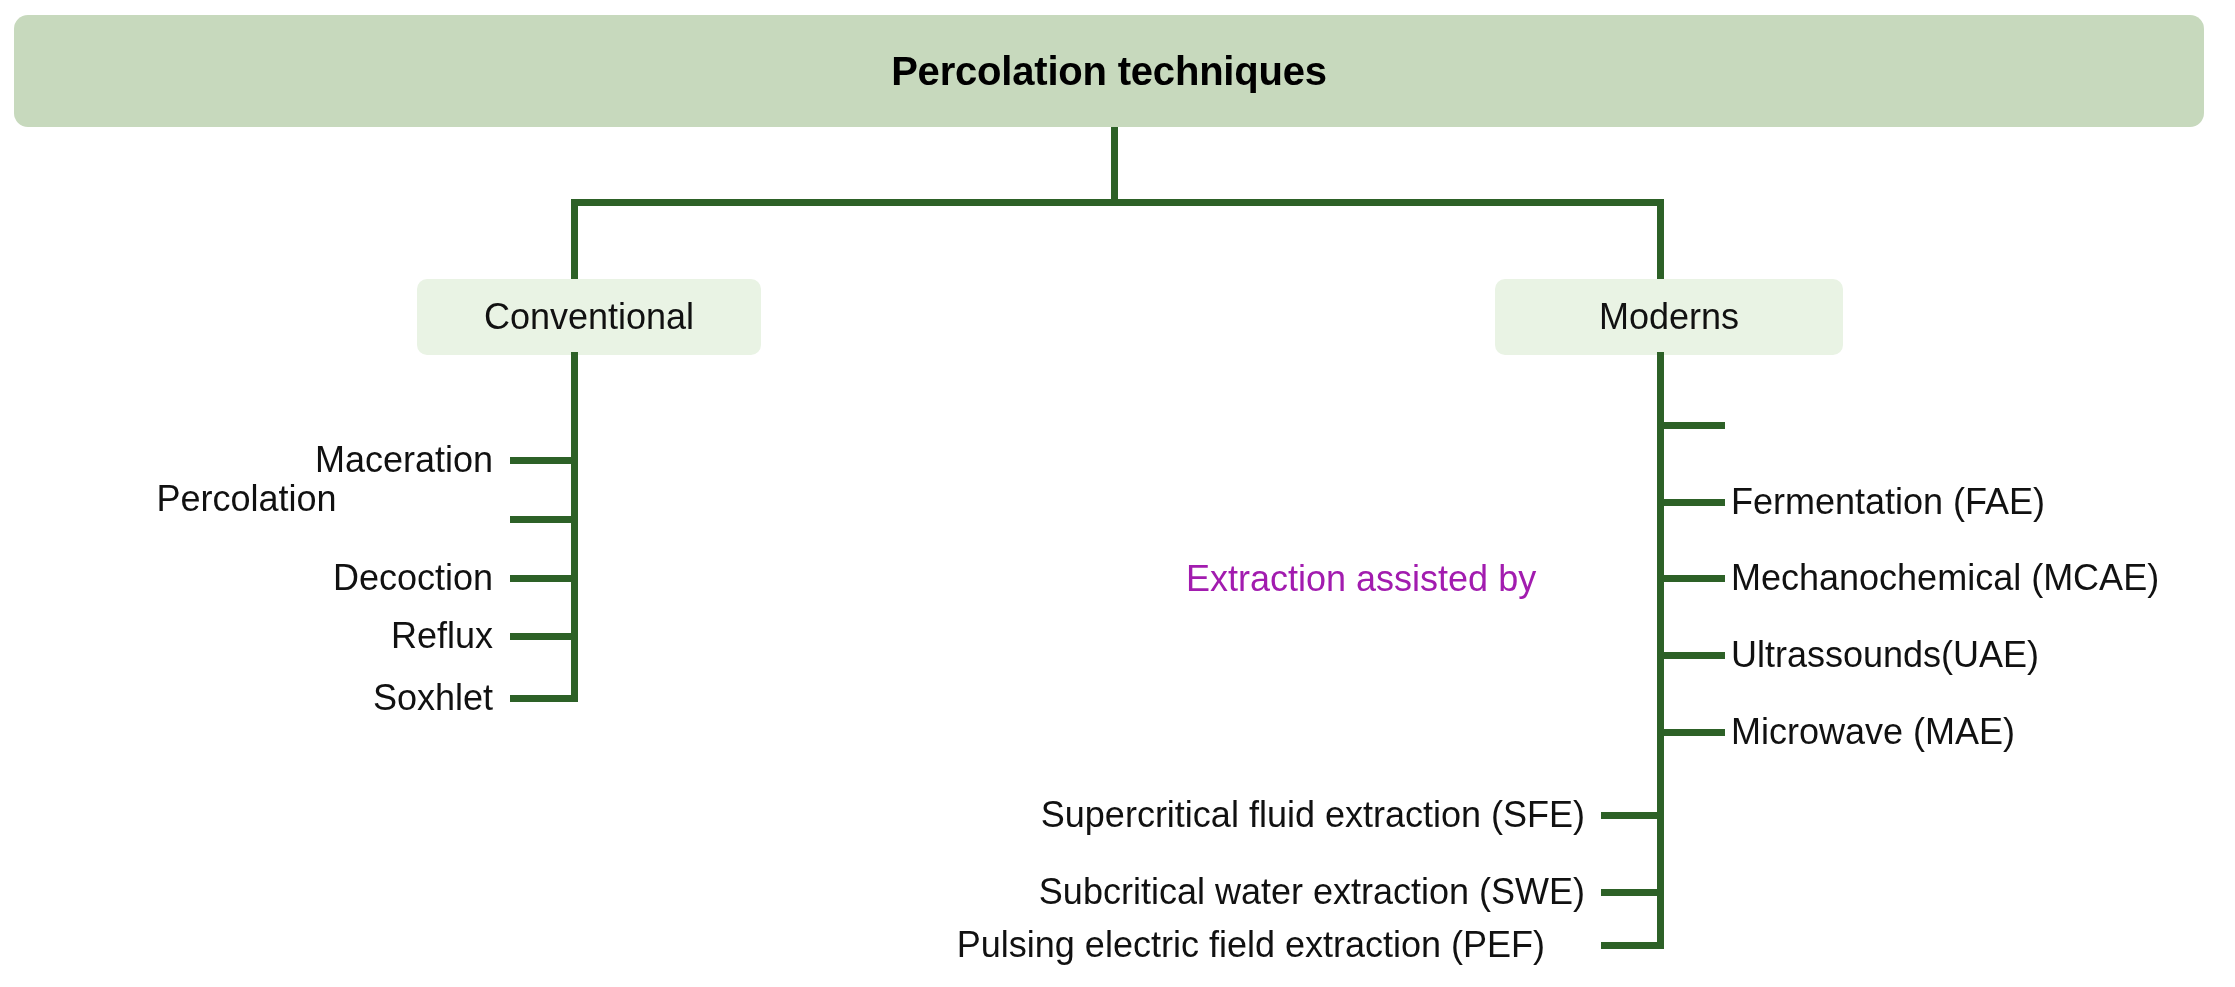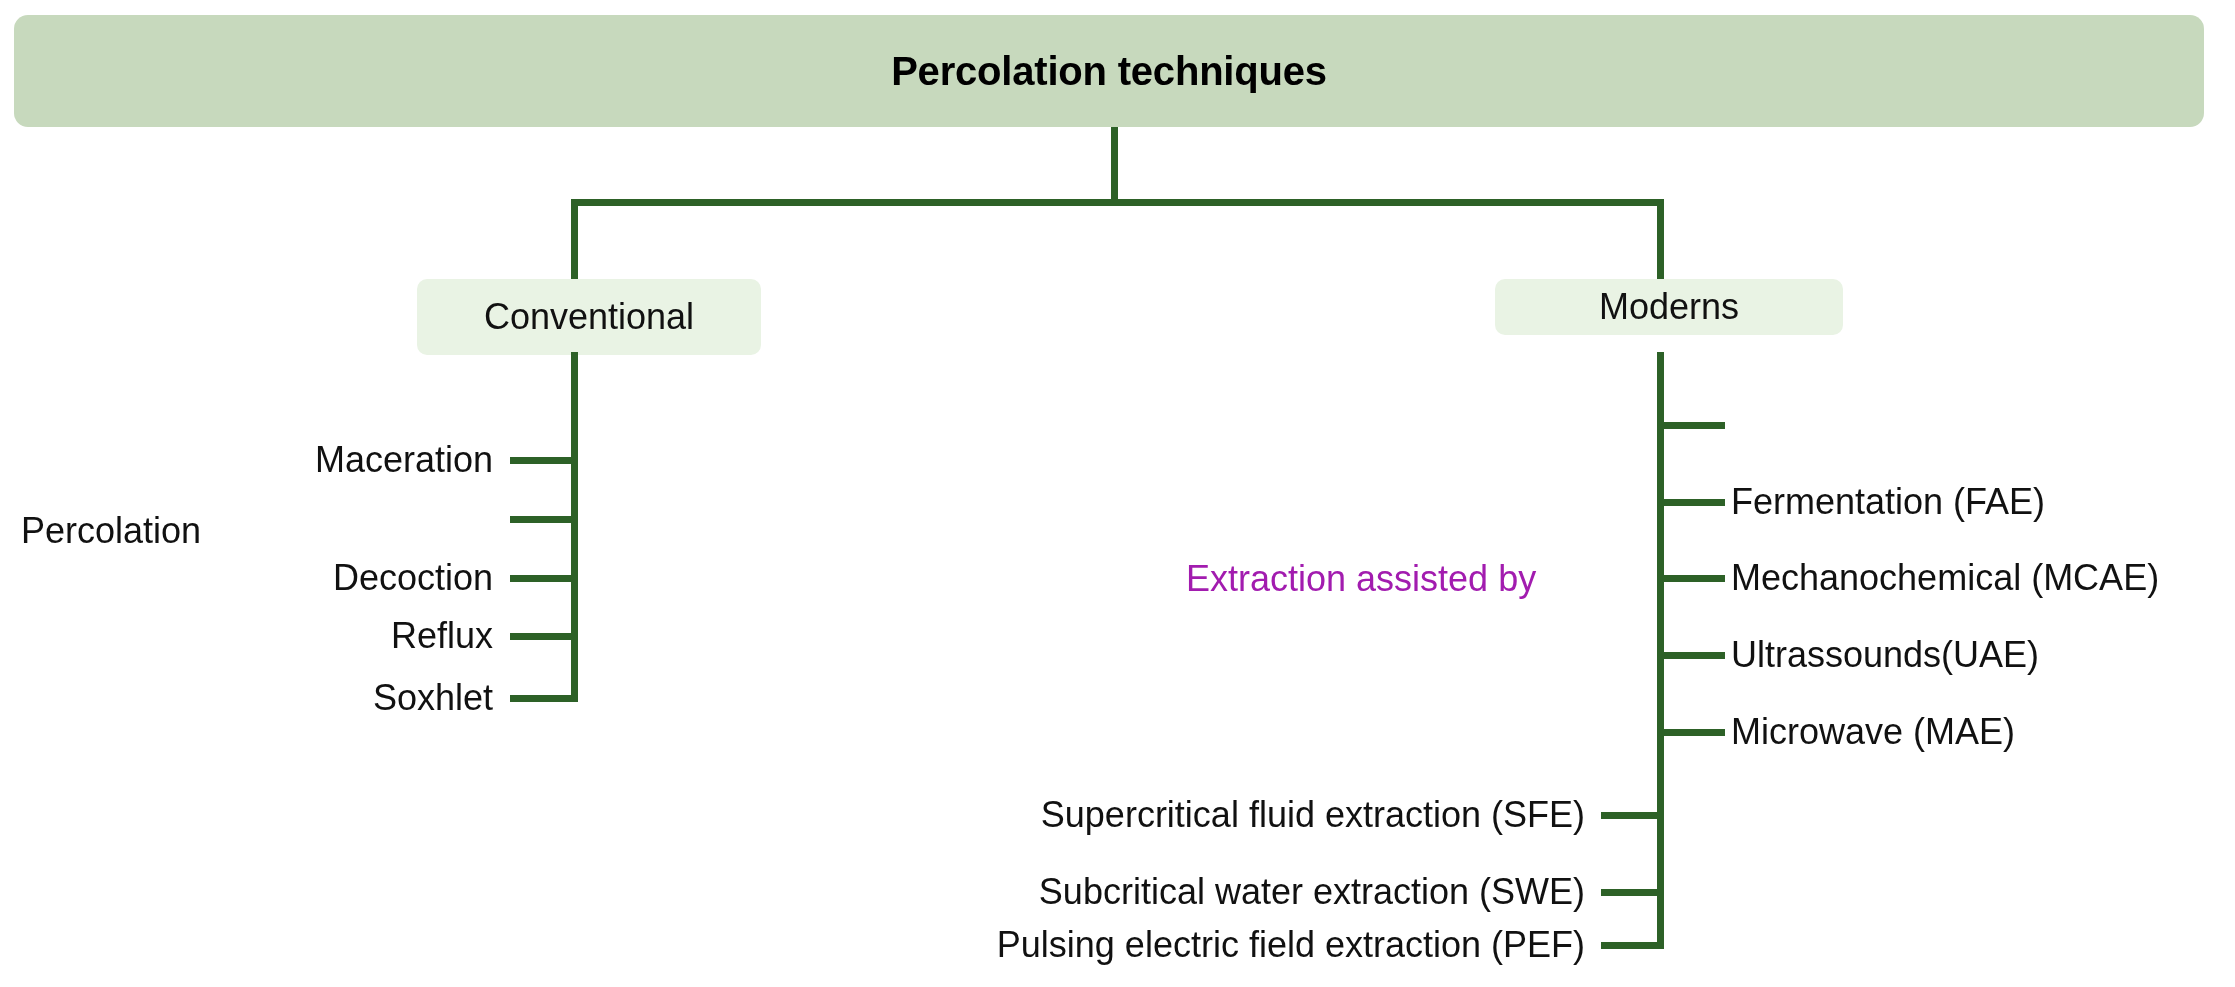--- a/index.html
+++ b/index.html
@@ -53,21 +53,21 @@
   #node-conventional {
     left: 405px;
     top: 279px;
     width: 344px;
     height: 76px;
   }
   #node-moderns {
     left: 1483px;
     top: 279px;
     width: 348px;
-    height: 56px;
+    height: 76px;
   }
 
   
   .line {
     position: absolute;
     background: #2d6127;
   }
   .v { width: 7px; }
   .h { height: 7px; }
 
@@ -115,21 +115,21 @@
 
   <div class="line v" style="left:571px; top:352px; height:350px;"></div>
 
   <div class="line h" style="left:510px; top:457px; width:64px;"></div>
   <div class="line h" style="left:510px; top:516px; width:64px;"></div>
   <div class="line h" style="left:510px; top:575px; width:64px;"></div>
   <div class="line h" style="left:510px; top:633px; width:64px;"></div>
   <div class="line h" style="left:510px; top:695px; width:64px;"></div>
 
   <div class="leaf" style="left:0px; width:493px; text-align:right; top:442px;">Maceration</div>
-  <div class="leaf" style="left:0px; width:493px; text-align:left; top:513px;margin-left:21px;">Percolation</div>
+  <div class="leaf" style="left:0px; width:493px; text-align:center; top:481px;">Percolation</div>
   <div class="leaf" style="left:0px; width:493px; text-align:right; top:560px;">Decoction</div>
   <div class="leaf" style="left:0px; width:493px; text-align:right; top:618px;">Reflux</div>
   <div class="leaf" style="left:0px; width:493px; text-align:right; top:680px;">Soxhlet</div>
 
   <div class="line v" style="left:1657px; top:352px; height:597px;"></div>
 
   <div class="line h" style="left:1661px; top:422px; width:64px;"></div>
   <div class="line h" style="left:1661px; top:499px; width:64px;"></div>
   <div class="line h" style="left:1661px; top:575px; width:64px;"></div>
   <div class="line h" style="left:1661px; top:652px; width:64px;"></div>
@@ -141,15 +141,15 @@
   <div class="leaf leaf-right" style="left:1731px; top:714px;">Microwave (MAE)</div>
 
   <div id="assisted-label">Extraction assisted by</div>
 
   <div class="line h" style="left:1601px; top:812px; width:60px;"></div>
   <div class="line h" style="left:1601px; top:889px; width:60px;"></div>
   <div class="line h" style="left:1601px; top:942px; width:60px;"></div>
 
   <div class="leaf" style="left:700px; width:885px; text-align:right; top:797px;">Supercritical fluid extraction (SFE)</div>
   <div class="leaf" style="left:700px; width:885px; text-align:right; top:874px;">Subcritical water extraction (SWE)</div>
-  <div class="leaf" style="left:700px; width:885px; text-align:right; top:927px;">Pulsing electric field extraction (PEF)</div>
+  <div class="leaf" style="left:660px; width:885px; text-align:right; top:927px;">Pulsing electric field extraction (PEF)</div>
 
 </div>
 
 </body></html>

